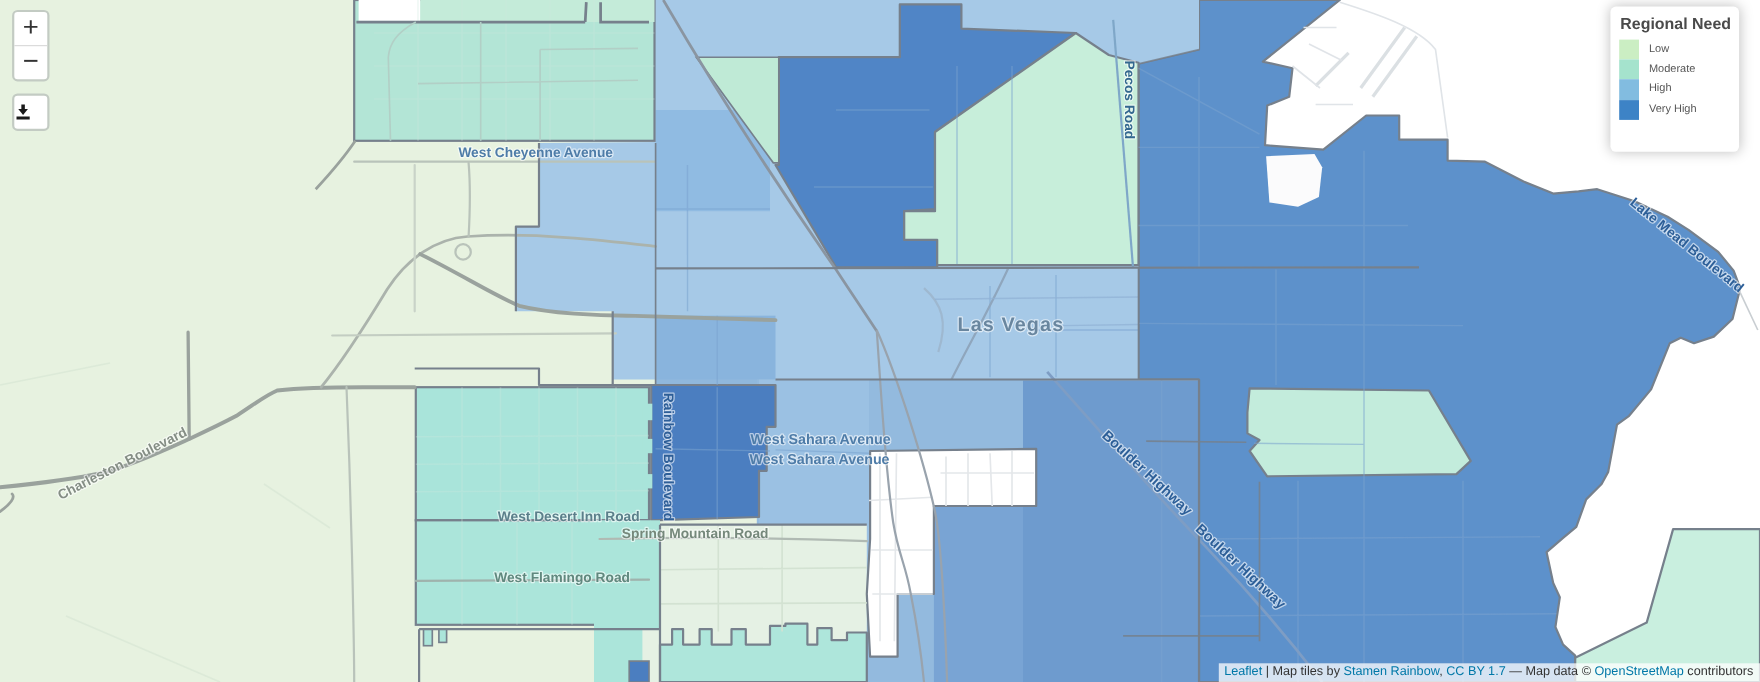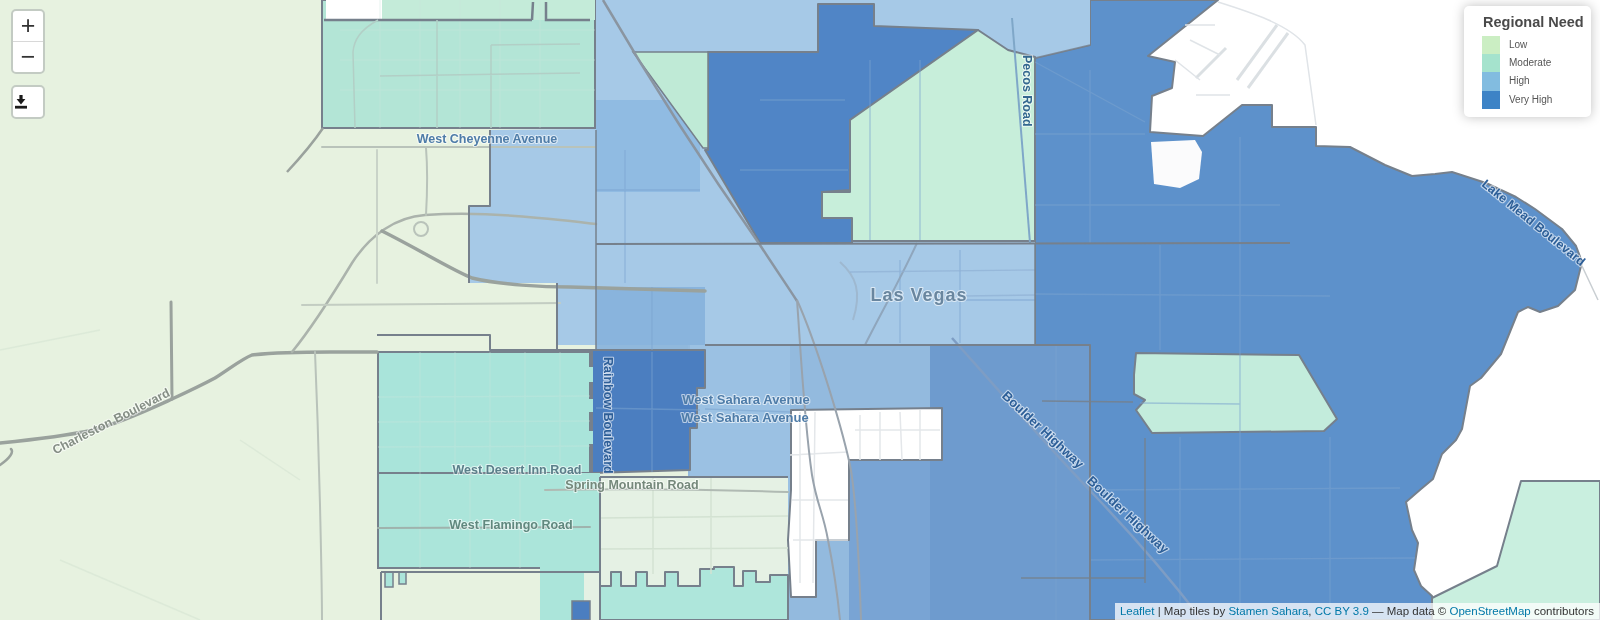--- a/index.html
+++ b/index.html
@@ -9,22 +9,22 @@
 .lbl{font-family:"Liberation Sans",sans-serif;font-weight:bold;stroke:#ffffff;stroke-width:2.2px;paint-order:stroke;stroke-linejoin:round;stroke-opacity:0.6;}
 
 .ctl{position:absolute;left:11px;background:#fff;border:2px solid #c3cbc3;
 border-radius:5px;width:30px;box-sizing:content-box;z-index:10;}
 .ctl a{display:block;width:30px;height:30px;line-height:29px;text-align:center;
 font-size:25px;font-weight:normal;color:#333;text-decoration:none;}
 #zoomctl{top:9px;}
 #zoomctl a:first-child{border-bottom:1px solid #d8d8d8;}
 #dlctl{top:85px;}
 
-#legend{position:absolute;left:1464px;top:6px;width:117px;height:111px;
-background:#fff;border-radius:5px;box-shadow:0 0 12px rgba(0,0,0,0.25);z-index:10;padding-left:10px;}
+#legend{position:absolute;left:1464px;top:6px;width:117px;height:132px;
+background:#fff;border-radius:5px;box-shadow:0 0 12px rgba(0,0,0,0.25);z-index:10;}
 #legend h4{margin:0;padding:8px 0 6px 9px;font-size:14.5px;color:#4a4a4a;}
 #legend .row{height:18.2px;line-height:18.2px;font-size:10px;color:#555;}
 #legend .sw{float:left;width:18px;height:18.2px;margin-left:8px;margin-right:9px;}
 
 #attr{position:absolute;right:0;bottom:0;background:rgba(255,255,255,0.75);
 padding:1px 6px 2px 5px;font-size:11.5px;color:#333;z-index:10;height:14px;line-height:14px;}
 #attr a{color:#0078A8;text-decoration:none;text-align:right;}
 </style>
 </head>
 <body>
@@ -252,14 +252,14 @@
     </div>
 
 <div id="legend">
 <h4>Regional Need</h4>
 <div class="row"><span class="sw" style="background:#cbeec3"></span>Low</div>
 <div class="row"><span class="sw" style="background:#a5e3cd"></span>Moderate</div>
 <div class="row"><span class="sw" style="background:#82bce0"></span>High</div>
 <div class="row"><span class="sw" style="background:#3d83c6"></span>Very High</div>
 </div>
 
-<div id="attr"><a>Leaflet</a> | Map tiles by <a>Stamen Sahara</a>, <a>CC BY 3.9</a> — Map data © <a>OpenStreetMap</a> contributors</div>
+<div id="attr"><a>Leaflet</a> | Map tiles by <a>Stamen Rainbow</a>, <a>CC BY 1.7</a> — Map data © <a>OpenStreetMap</a> contributors</div>
 </div>
 
 </body></html>

